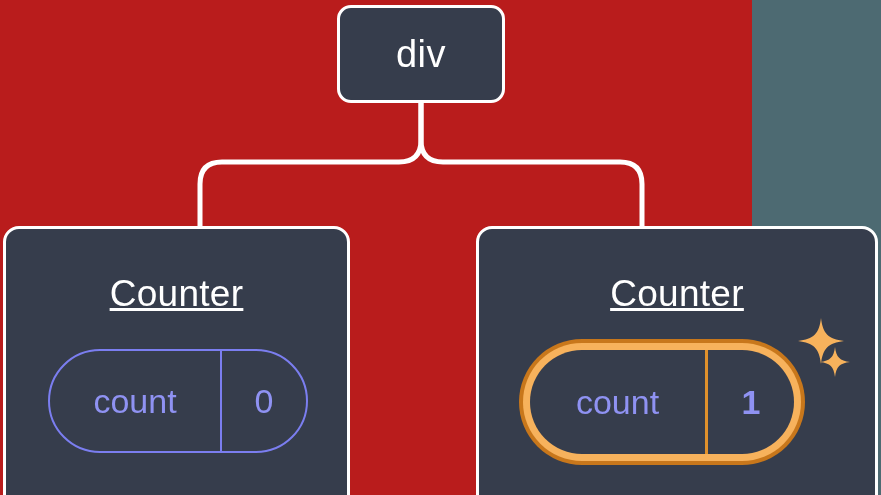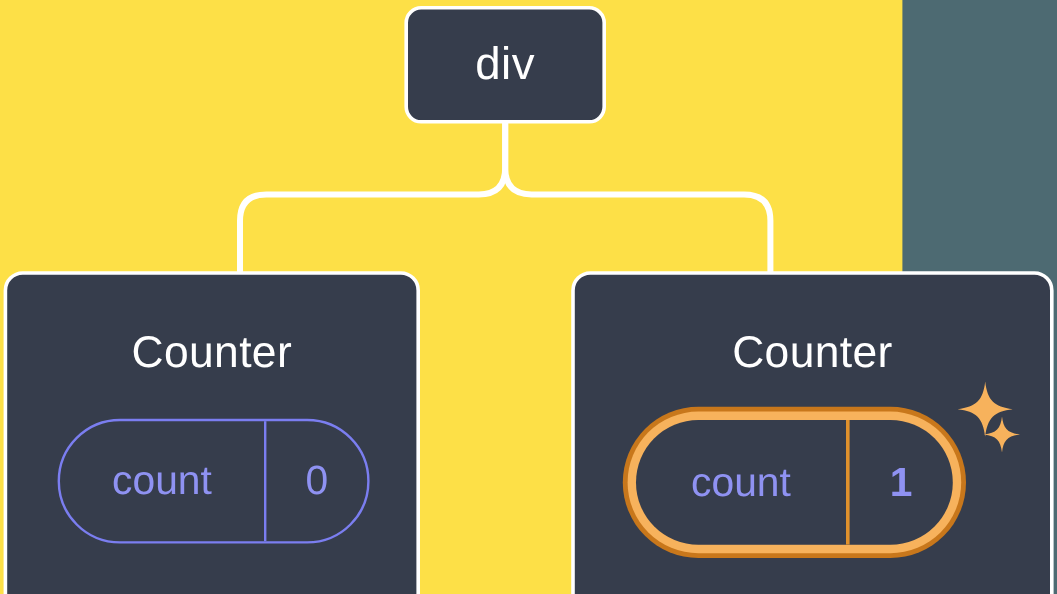--- a/index.html
+++ b/index.html
@@ -10,21 +10,21 @@
     width: 881px;
     height: 495px;
     overflow: hidden;
     font-family: "Liberation Sans", sans-serif;
     background: #4d6a72;
   }
   #stage {
     position: relative;
     width: 752px;
     height: 495px;
-    background: #fde047;
+    background: #b91c1c;
   }
 
   
   #connectors {
     position: absolute;
     left: 0;
     top: 0;
     width: 881px;
     height: 495px;
     pointer-events: none;
@@ -75,20 +75,21 @@
   .card-title {
     position: absolute;
     left: 0;
     right: 0;
     top: 46px;
     text-align: center;
     color: #ffffff;
     font-size: 37px;
     line-height: 1;
     letter-spacing: 0.3px;
+    text-decoration: underline;
   }
 
   
   .pill {
     position: absolute;
     box-sizing: border-box;
     display: flex;
     align-items: stretch;
     border-radius: 999px;
   }

